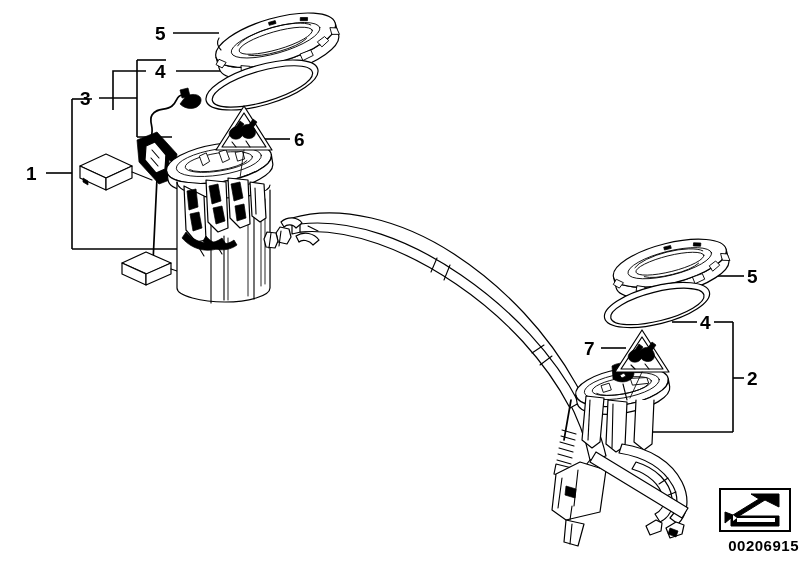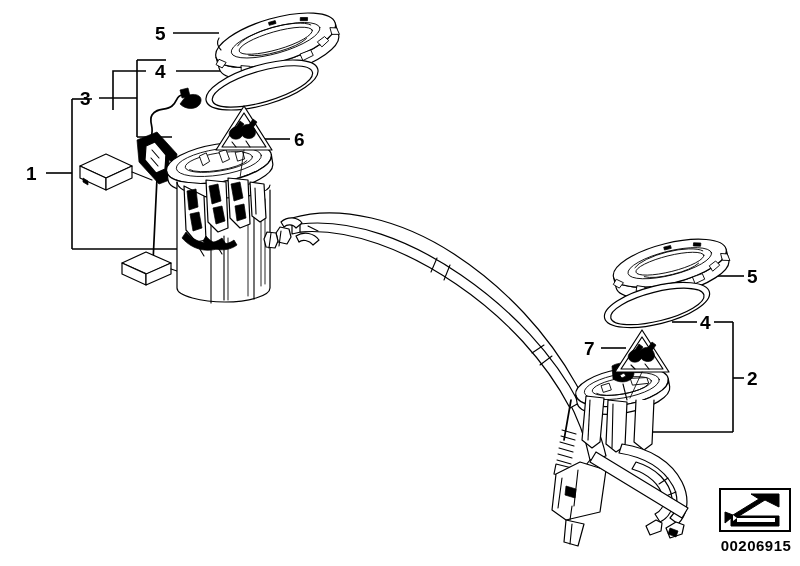--- a/index.html
+++ b/index.html
@@ -44,21 +44,21 @@
     height: 44px;
     border: 2px solid #000;
     background: #fff;
     box-sizing: border-box;
   }
   #partnum-label {
     position: absolute;
     left: 713px;
     top: 537px;
     width: 86px;
-    text-align: center;
+    text-align: right;
     font-family: "Liberation Sans", sans-serif;
     font-weight: bold;
     font-size: 15px;
     letter-spacing: 0.5px;
     color: #000;
     white-space: nowrap;
   }
   #partnum-box svg { display:block; width:100%; height:100%; }
 </style>
 </head>

